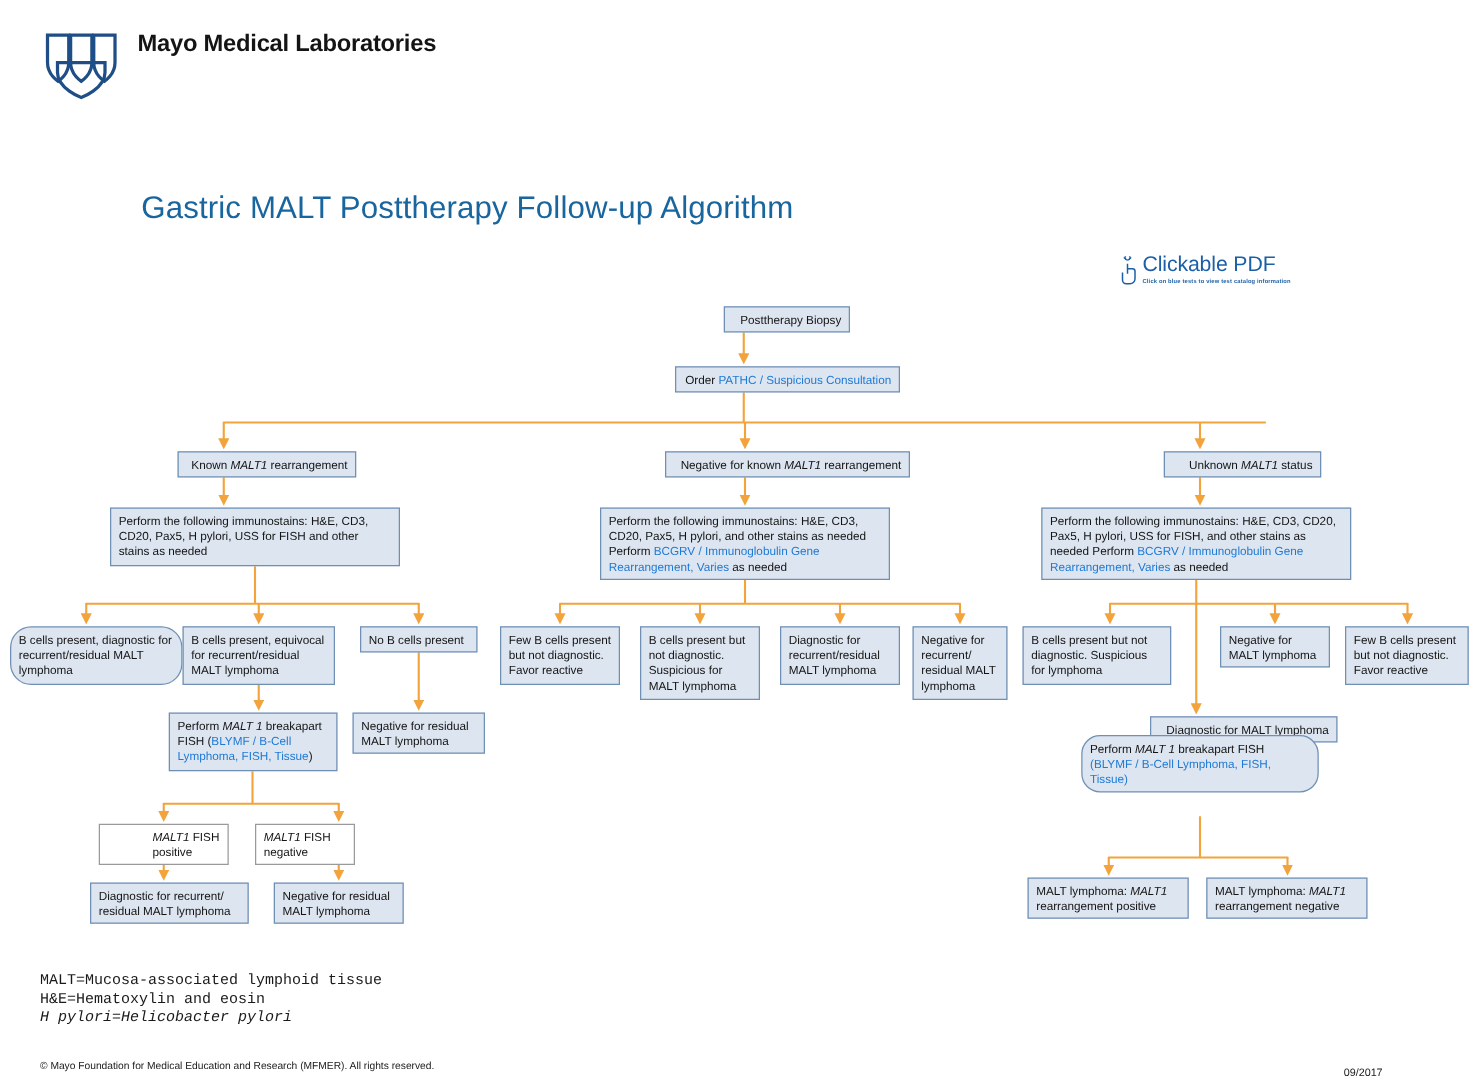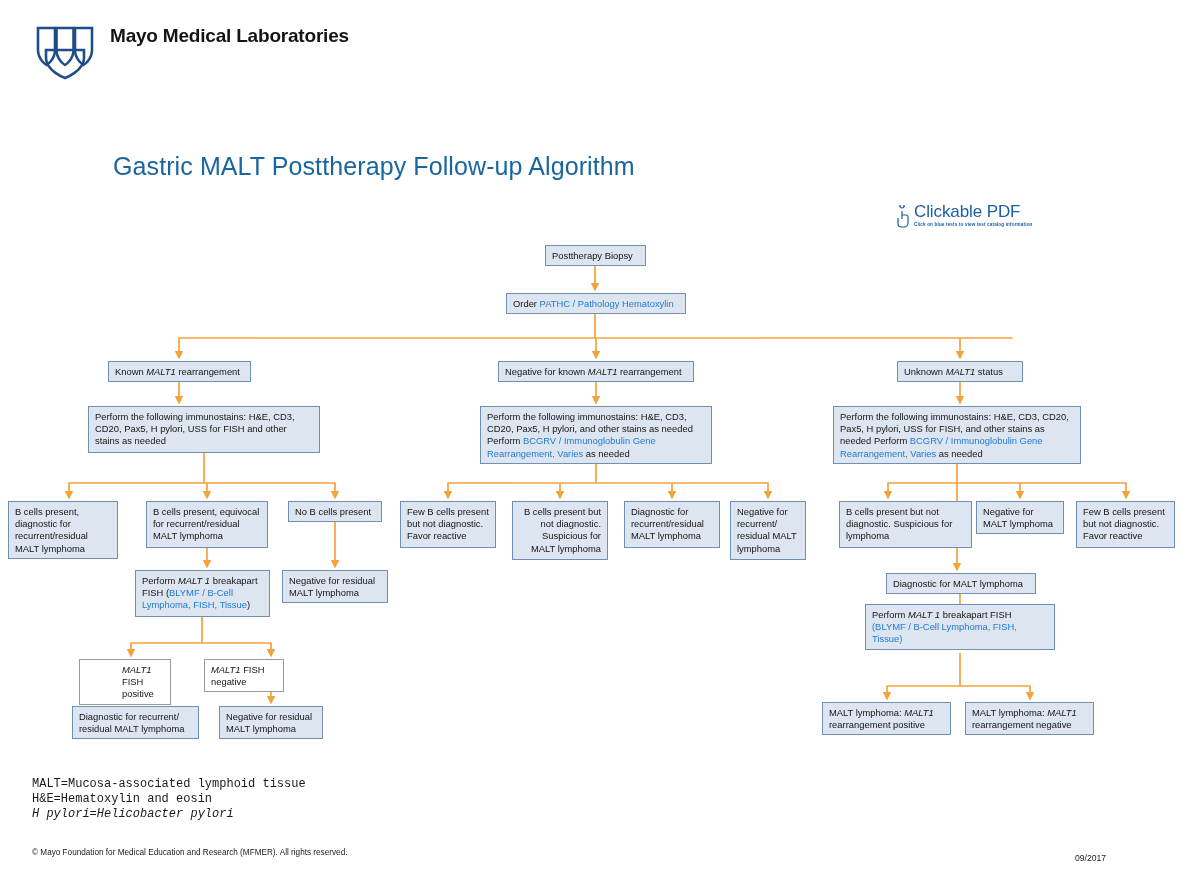--- a/index.html
+++ b/index.html
@@ -24,21 +24,21 @@
   #pdf-hand-icon{width:16px;height:26px;margin-right:2px;margin-top:2px;}
   #pdf-label{font-size:17px;color:#1b5fa8;line-height:1.0;letter-spacing:-0.1px;}
   #pdf-sub{font-size:4.6px;color:#1b5fa8;font-weight:bold;letter-spacing:0.15px;margin-top:2px;}
 
   
   #flow{position:absolute;left:0;top:0;width:1181px;height:869px;}
   .node{position:absolute;box-sizing:border-box;border:1px solid #6f8fb5;
         background:#dde5f0;font-size:9.4px;line-height:12.2px;color:#141414;
         padding:4px 6px 3px 6px;}
   .node.white{background:#ffffff;border-color:#9a9a9a;}
-  .node.ctr{text-align:left;}
+  .node.ctr{text-align:right;margin-left:34px;}
   .lk{color:#1f7ad4;}
   .it{font-style:italic;}
 
   
   #legend{position:absolute;left:32px;top:777px;font-size:12px;line-height:15.2px;color:#1a1a1a;font-family:Liberation Mono, monospace;}
   #legend .l3{font-style:italic;}
   #footer{position:absolute;left:32px;top:847px;font-size:8.2px;line-height:11.4px;color:#1a1a1a;}
   #footer-date{position:absolute;left:1075px;top:853px;font-size:8.6px;color:#1a1a1a;}
 </style>
 </head>
@@ -128,45 +128,45 @@
       <path d="M960,592 V615"></path>
 
       <path d="M960,653 V686" marker-end="none"></path>
       <path d="M887,686 H1030" marker-end="none" stroke-linecap="round"></path>
       <path d="M887,686 V697"></path>
       <path d="M1030,686 V697"></path>
     </g>
   </svg>
   <div id="node-layer">
       <div class="node ctr" style="left: 545px; top: 245px; width: 101px; min-height: 19px;">Posttherapy Biopsy</div>
-      <div class="node ctr" style="left: 506px; top: 293px; width: 180px; min-height: 19px;"><span>Order </span><span class="lk">PATHC / Pathology Hematoxylin</span></div>
+      <div class="node ctr" style="left: 506px; top: 293px; width: 180px; min-height: 19px;"><span>Order </span><span class="lk">PATHC / Suspicious Consultation</span></div>
       <div class="node ctr" style="left: 108px; top: 361px; width: 143px; min-height: 19px;"><span>Known </span><span class="it">MALT1</span><span> rearrangement</span></div>
       <div class="node ctr" style="left: 498px; top: 361px; width: 196px; min-height: 19px;"><span>Negative for known </span><span class="it">MALT1</span><span> rearrangement</span></div>
       <div class="node ctr" style="left: 897px; top: 361px; width: 126px; min-height: 19px;"><span>Unknown </span><span class="it">MALT1</span><span> status</span></div>
       <div class="node" style="left: 88px; top: 406px; width: 232px; min-height: 47px;"><span>Perform the following immunostains: H&amp;E, CD3, CD20, Pax5, H pylori, USS for FISH and other stains as needed</span></div>
       <div class="node" style="left: 480px; top: 406px; width: 232px; min-height: 58px;"><span>Perform the following immunostains: H&amp;E, CD3, CD20, Pax5, H pylori, and other stains as needed Perform </span><span class="lk">BCGRV / Immunoglobulin Gene Rearrangement, Varies</span><span> as needed</span></div>
       <div class="node" style="left: 833px; top: 406px; width: 248px; min-height: 58px;"><span>Perform the following immunostains: H&amp;E, CD3, CD20, Pax5, H pylori, USS for FISH, and other stains as needed Perform </span><span class="lk">BCGRV / Immunoglobulin Gene Rearrangement, Varies</span><span> as needed</span></div>
-      <div class="node" style="left: 8px; top: 501px; width: 110px; min-height: 47px;">B cells present, diagnostic for recurrent/residual MALT lymphoma</div>
+      <div class="node" style="left: 8px; top: 501px; width: 138px; min-height: 47px; border-radius: 17px;">B cells present, diagnostic for recurrent/residual MALT lymphoma</div>
       <div class="node" style="left: 146px; top: 501px; width: 122px; min-height: 47px;">B cells present, equivocal for recurrent/residual MALT lymphoma</div>
       <div class="node" style="left: 288px; top: 501px; width: 94px; min-height: 19px;">No B cells present</div>
       <div class="node" style="left: 135px; top: 570px; width: 135px; min-height: 47px;"><span>Perform </span><span class="it">MALT 1</span><span> breakapart FISH (</span><span class="lk">BLYMF / B-Cell Lymphoma, FISH, Tissue</span><span>)</span></div>
       <div class="node" style="left: 282px; top: 570px; width: 106px; min-height: 33px;">Negative for residual MALT lymphoma</div>
-      <div class="node white" style="left: 79px; top: 659px; width: 92px; min-height: 20px; padding-left: 42px;"><span class="it">MALT1</span><span> FISH positive</span></div>
+      <div class="node white" style="left: 79px; top: 659px; width: 104px; min-height: 20px; padding-left: 42px;"><span class="it">MALT1</span><span> FISH positive</span></div>
       <div class="node white" style="left: 204px; top: 659px; width: 80px; min-height: 20px;"><span class="it">MALT1</span><span> FISH negative</span></div>
       <div class="node" style="left: 72px; top: 706px; width: 127px; min-height: 33px;">Diagnostic for recurrent/ residual MALT lymphoma</div>
       <div class="node" style="left: 219px; top: 706px; width: 104px; min-height: 33px;">Negative for residual MALT lymphoma</div>
       <div class="node" style="left: 400px; top: 501px; width: 96px; min-height: 47px;">Few B cells present but not diagnostic. Favor reactive</div>
-      <div class="node" style="left: 512px; top: 501px; width: 96px; min-height: 59px; text-align: right;">B cells present but not diagnostic. Suspicious for MALT lymphoma</div>
+      <div class="node" style="left: 512px; top: 501px; width: 96px; min-height: 59px;">B cells present but not diagnostic. Suspicious for MALT lymphoma</div>
       <div class="node" style="left: 624px; top: 501px; width: 96px; min-height: 47px;">Diagnostic for recurrent/residual MALT lymphoma</div>
       <div class="node" style="left: 730px; top: 501px; width: 76px; min-height: 59px;">Negative for recurrent/ residual MALT lymphoma</div>
-      <div class="node" style="left: 839px; top: 501px; width: 133px; min-height: 47px;">B cells present but not diagnostic. Suspicious for lymphoma</div>
+      <div class="node" style="left: 818px; top: 501px; width: 119px; min-height: 47px;">B cells present but not diagnostic. Suspicious for lymphoma</div>
       <div class="node" style="left: 976px; top: 501px; width: 88px; min-height: 33px;">Negative for MALT lymphoma</div>
       <div class="node" style="left: 1076px; top: 501px; width: 99px; min-height: 47px;">Few B cells present but not diagnostic. Favor reactive</div>
       <div class="node ctr" style="left: 886px; top: 573px; width: 150px; min-height: 19px;">Diagnostic for MALT lymphoma</div>
-      <div class="node" style="left: 865px; top: 604px; width: 190px; min-height: 33px;"><span>Perform </span><span class="it">MALT 1</span><span> breakapart FISH</span><br><span class="lk">(BLYMF / B-Cell Lymphoma, FISH, Tissue)</span></div>
+      <div class="node" style="left: 865px; top: 588px; width: 190px; min-height: 33px; border-radius: 15px;"><span>Perform </span><span class="it">MALT 1</span><span> breakapart FISH</span><br><span class="lk">(BLYMF / B-Cell Lymphoma, FISH, Tissue)</span></div>
       <div class="node" style="left: 822px; top: 702px; width: 129px; min-height: 33px;"><span>MALT lymphoma: </span><span class="it">MALT1</span><br><span>rearrangement positive</span></div>
       <div class="node" style="left: 965px; top: 702px; width: 129px; min-height: 33px;"><span>MALT lymphoma: </span><span class="it">MALT1</span><br><span>rearrangement negative</span></div>
     </div>
 </div>
 
 <div id="legend">
   <div>MALT=Mucosa-associated lymphoid tissue</div>
   <div>H&amp;E=Hematoxylin and eosin</div>
   <div class="l3">H pylori=Helicobacter pylori</div>
 </div>

